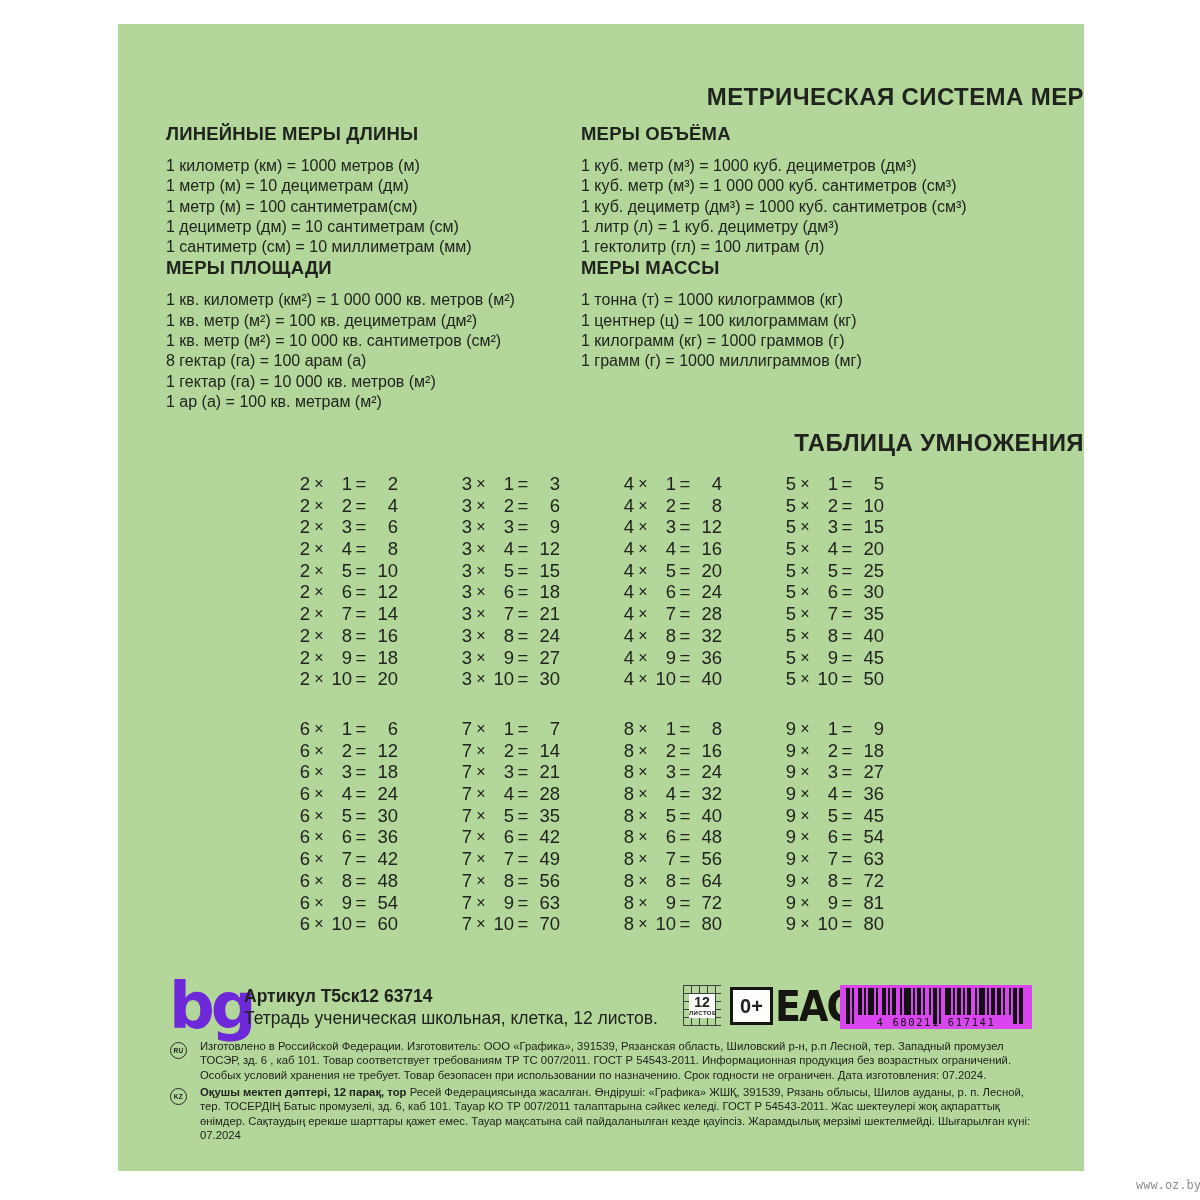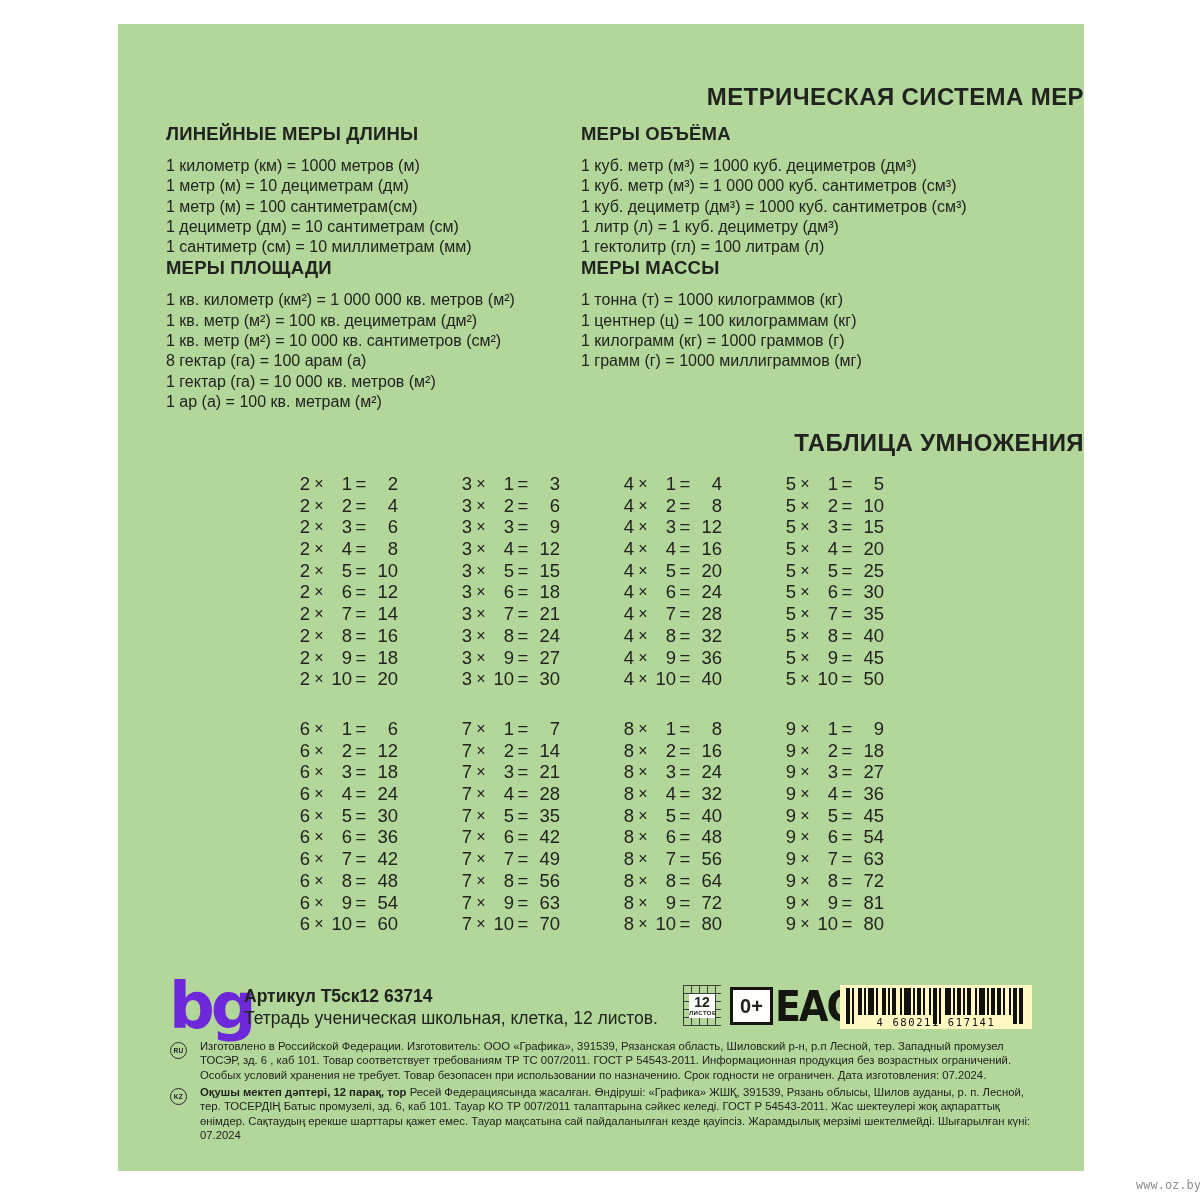--- a/index.html
+++ b/index.html
@@ -48,21 +48,21 @@
   .sheets-count{font-size:14px;font-weight:800;display:block;}
   .sheets-unit{font-size:6px;font-weight:700;letter-spacing:.4px;display:block;text-transform:uppercase;margin-top:1px;}
 
   .age-box{position:absolute;left:612px;top:963px;width:43px;height:38px;background:#fdfdfb;
       border:3px solid #14160f;box-sizing:border-box;display:flex;align-items:center;justify-content:center;
       font-size:20px;font-weight:700;}
   .eac{position:absolute;left:657px;top:961px;font-size:40px;font-weight:900;letter-spacing:-2px;
       line-height:1;transform:scale(.95,1.05);transform-origin:left top;color:#14160f;
       font-family:"DejaVu Sans","Liberation Sans",sans-serif;}
 
-  .barcode{position:absolute;left:722px;top:961px;width:192px;height:44px;background:#fef9c3;
+  .barcode{position:absolute;left:722px;top:961px;width:192px;height:44px;background:#d946ef;
       box-sizing:border-box;padding:3px 6px 2px;}
   .bars{height:27px;display:flex;align-items:flex-start;}
   .bars .bar{background:#111;height:100%;}
   .bars .bar.tall{height:134%;}
   .barcode-digits{margin-top:1px;font-size:10.5px;letter-spacing:1.6px;text-align:center;
       font-family:"DejaVu Sans Mono","Liberation Mono",monospace;color:#111;}
 
   
   .legal{position:absolute;left:52px;width:873px;display:flex;}
   .legal-ru{top:1015px;}

